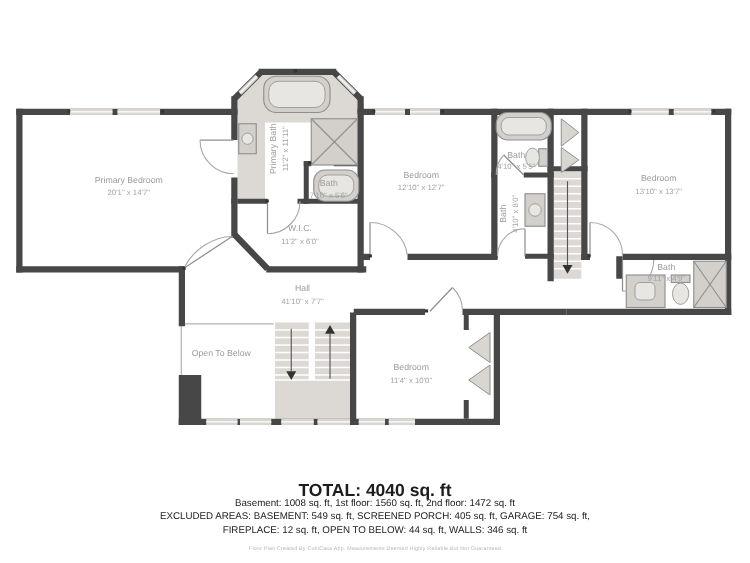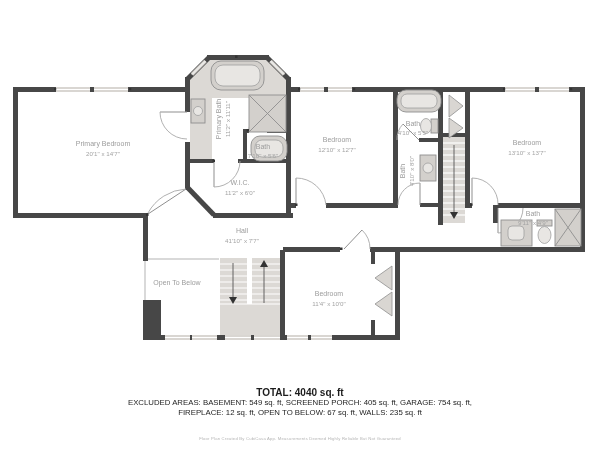--- a/index.html
+++ b/index.html
@@ -16,21 +16,21 @@
   .arc{fill:none;stroke:#a8a8a8;stroke-width:0.9;}
   .leaf{stroke:#8f8f8f;stroke-width:1;}
   .tread{stroke:#ffffff;stroke-width:1.2;}
   .thin{fill:none;stroke:#b3b3b3;stroke-width:1;}
   .lbl{fill:#9c9c9c;font-size:7px;text-anchor:middle;}
   .dim{fill:#a4a4a4;font-size:6.2px;text-anchor:middle;}
   .dot{fill:#333333;}
   .arrowline{stroke:#555;stroke-width:0.9;fill:none;}
   .arrowhead{fill:#333;}
   .summary{position:absolute;top:387px;left:0;width:600px;text-align:center;color:#1c1c1c;}
-  .total{font-size:10px;font-weight:bold;line-height:11px;}
+  .total{font-size:14px;font-weight:bold;line-height:11px;}
   .sline{font-size:7.8px;line-height:10.4px;}
   .credit{position:absolute;top:436px;left:0;width:600px;text-align:center;
           font-size:4.2px;color:#b5b5b5;letter-spacing:0.2px;}
 </style>
 </head>
 <body>
 
 <div class="page">
 <svg width="600" height="378" viewBox="0 0 600 378">
 
@@ -282,18 +282,19 @@
 
     <text class="lbl" x="177" y="285">Open To Below</text>
 
     <text class="lbl" x="329" y="296">Bedroom</text>
     <text class="dim" x="329" y="306">11'4" x 10'0"</text>
   </g>
 </svg>
 
 <div class="summary">
   <div class="total">TOTAL: 4040 sq. ft</div>
+  <div class="sline">Basement: 1008 sq. ft, 1st floor: 1560 sq. ft, 2nd floor: 1472 sq. ft</div>
   <div class="sline">EXCLUDED AREAS: BASEMENT: 549 sq. ft, SCREENED PORCH: 405 sq. ft, GARAGE: 754 sq. ft,</div>
-  <div class="sline">FIREPLACE: 12 sq. ft, OPEN TO BELOW: 67 sq. ft, WALLS: 235 sq. ft</div>
+  <div class="sline">FIREPLACE: 12 sq. ft, OPEN TO BELOW: 44 sq. ft, WALLS: 346 sq. ft</div>
 </div>
 
 <div class="credit">Floor Plan Created By CubiCasa App. Measurements Deemed Highly Reliable But Not Guaranteed</div>
 </div>
 
 </body></html>

